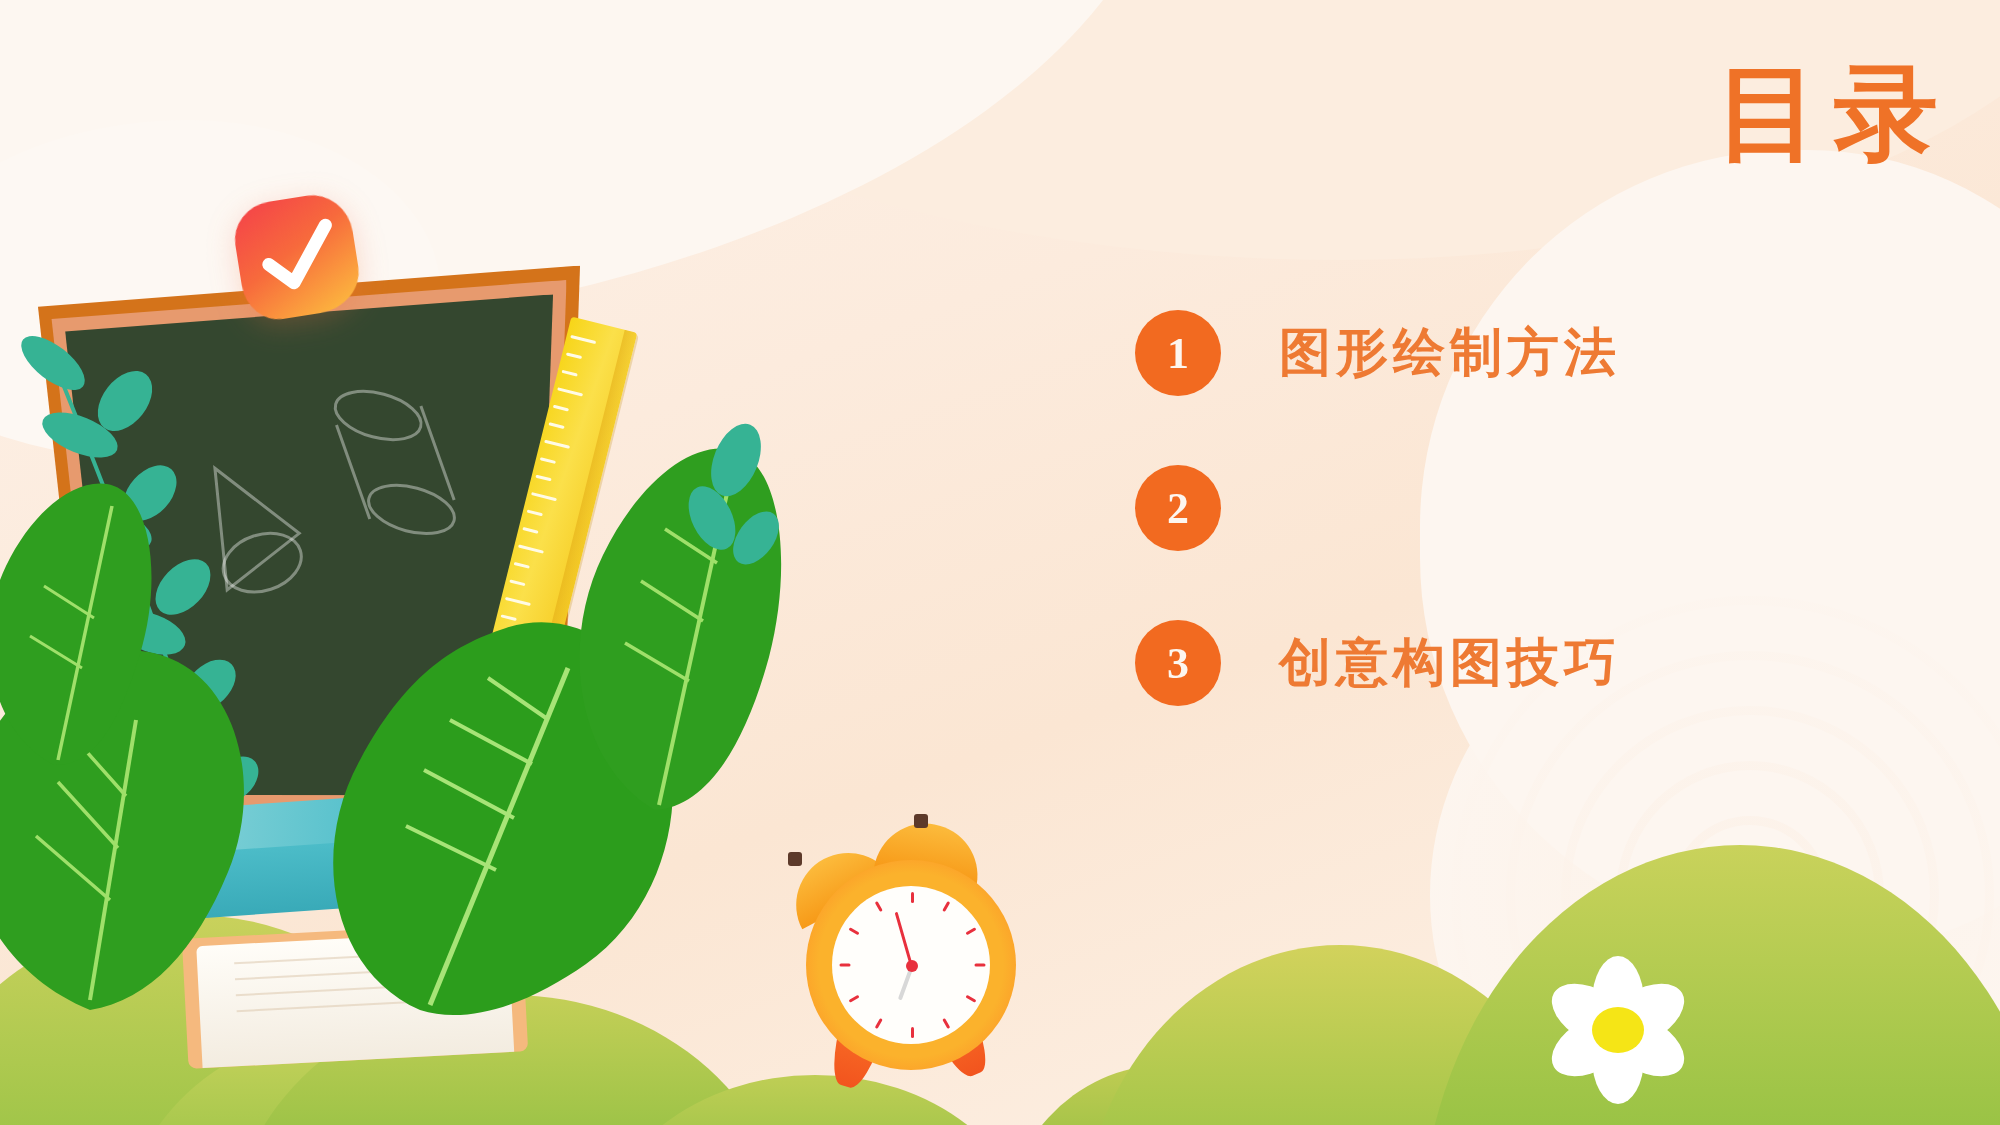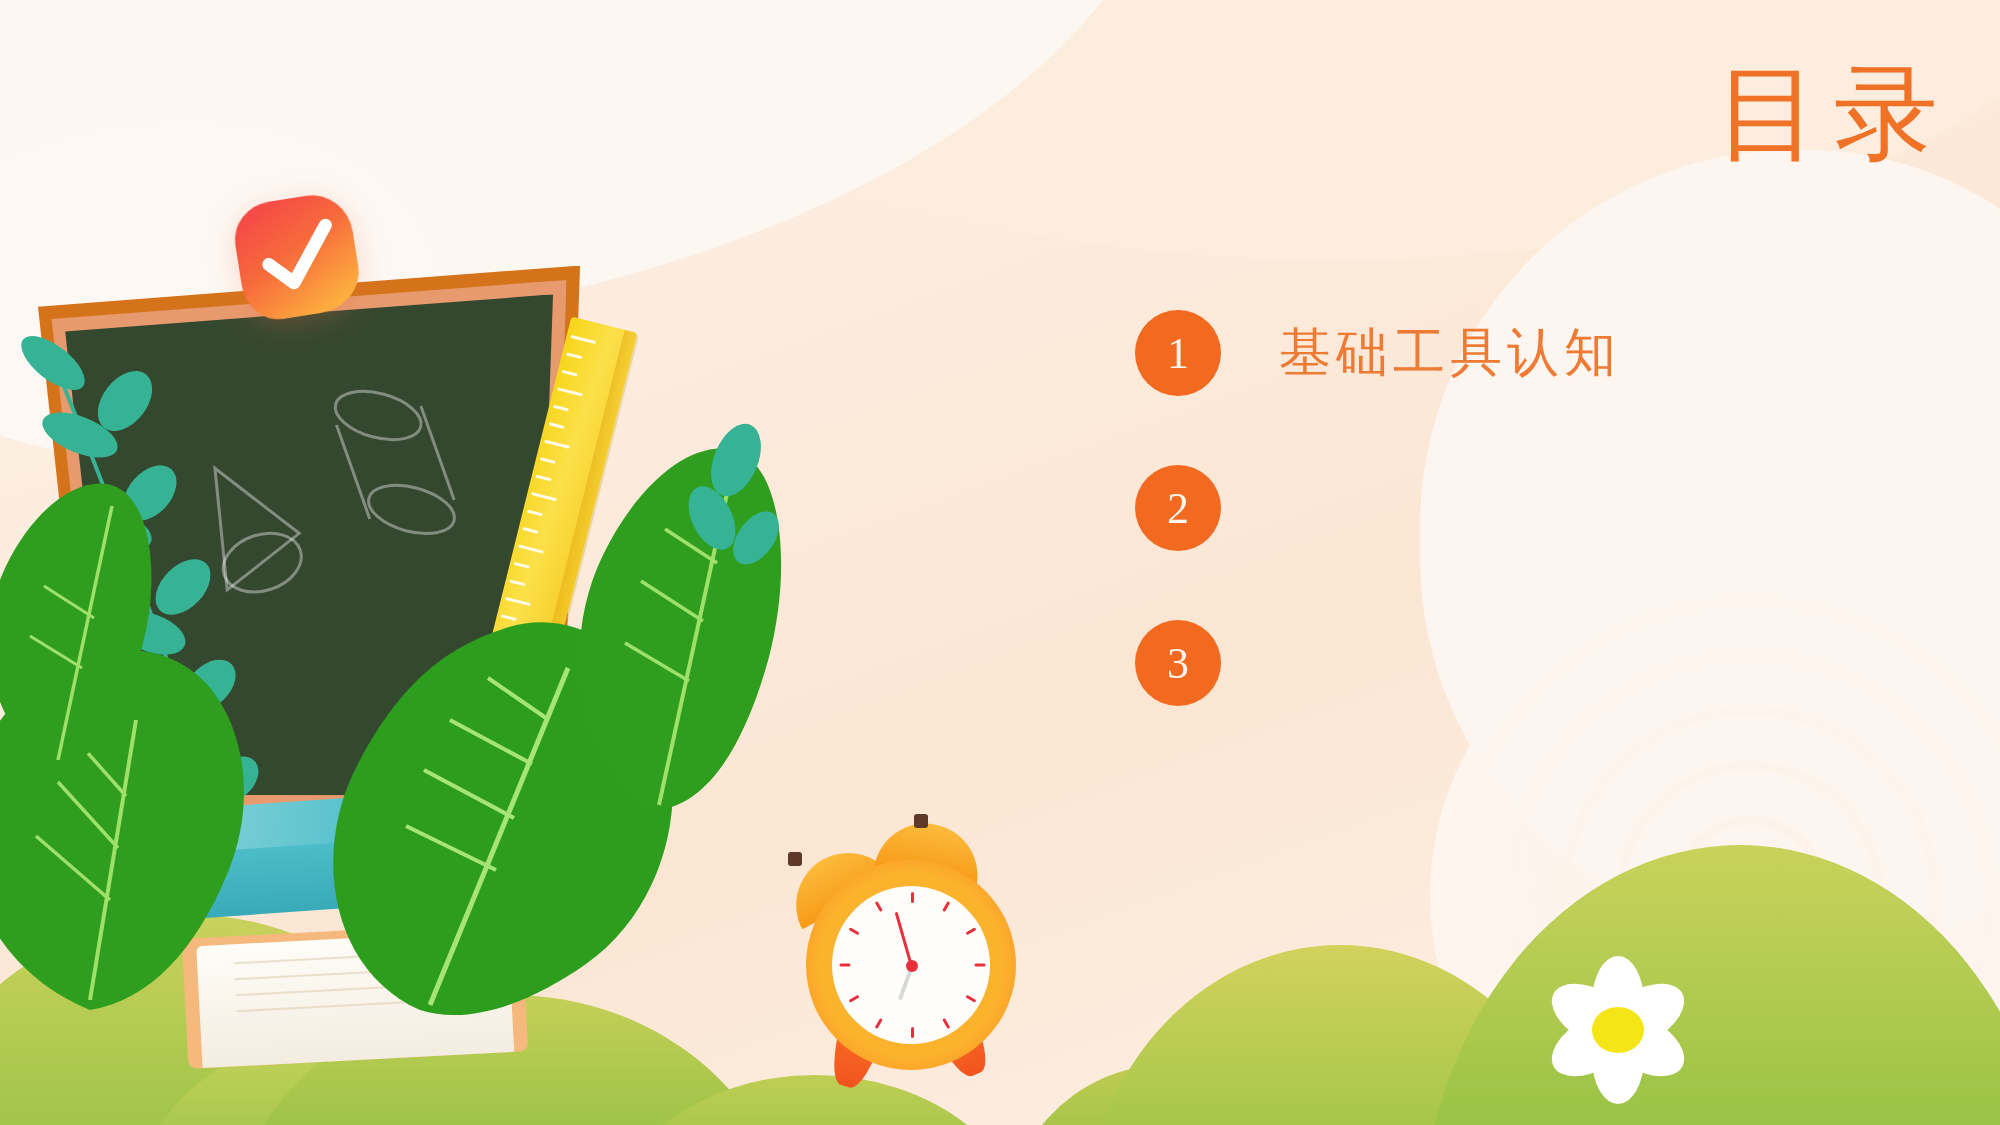--- a/index.html
+++ b/index.html
@@ -11,20 +11,21 @@
   body {
     font-family: "Liberation Serif", "DejaVu Serif", serif;
   }
 
   #slide {
     position: relative;
     width: 2000px;
     height: 1125px;
     overflow: hidden;
     background: linear-gradient(160deg, #fdf3ea 0%, #fcebdd 35%, #fbe6d3 60%, #fdf2e8 100%);
+    font-weight: bold;
   }
 
   
   .bg-layer { position: absolute; inset: 0; overflow: hidden; }
 
   .blob-top-left {
     position: absolute;
     left: -380px; top: -520px;
     width: 1200px; height: 900px;
     background: #fdf6f0;
@@ -519,26 +520,27 @@
     <div class="petal" style="transform: rotate(300deg);"></div>
     <div class="core"></div>
   </div>
 
   <div class="title">目录</div>
 
   <div class="toc">
 
     <div class="toc-row">
       <div class="toc-num">1</div>
-      <div class="toc-label">基础工具认知</div>
+      <div class="toc-label">图形绘制方法</div>
     </div>
 
     <div class="toc-row">
       <div class="toc-num">2</div>
     </div>
 
     <div class="toc-row">
       <div class="toc-num">3</div>
+      <div class="toc-label">创意构图技巧</div>
     </div>
 
   </div>
 
 </div>
 
 </body></html>

